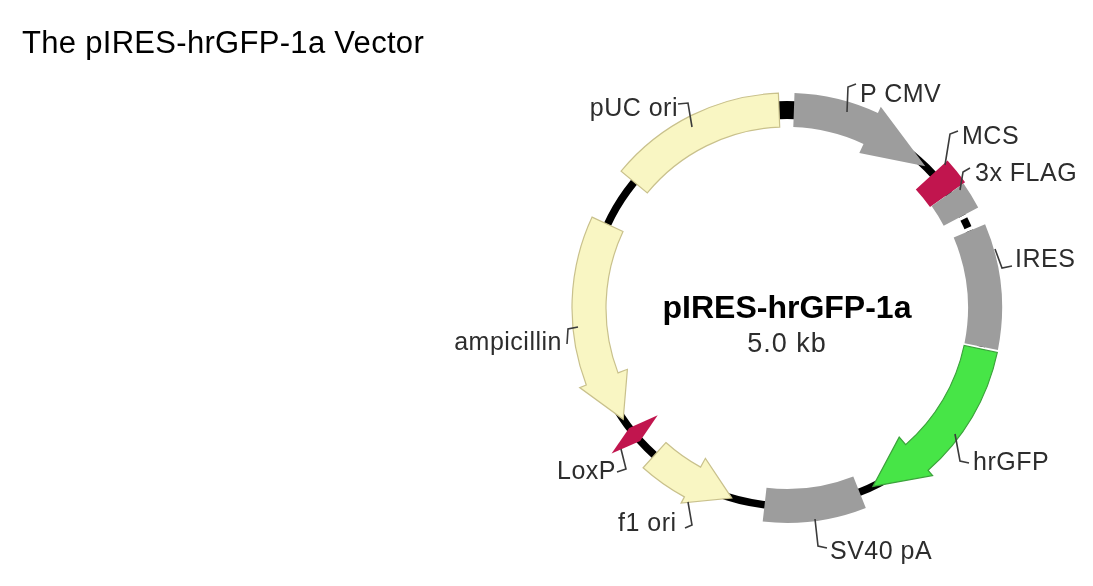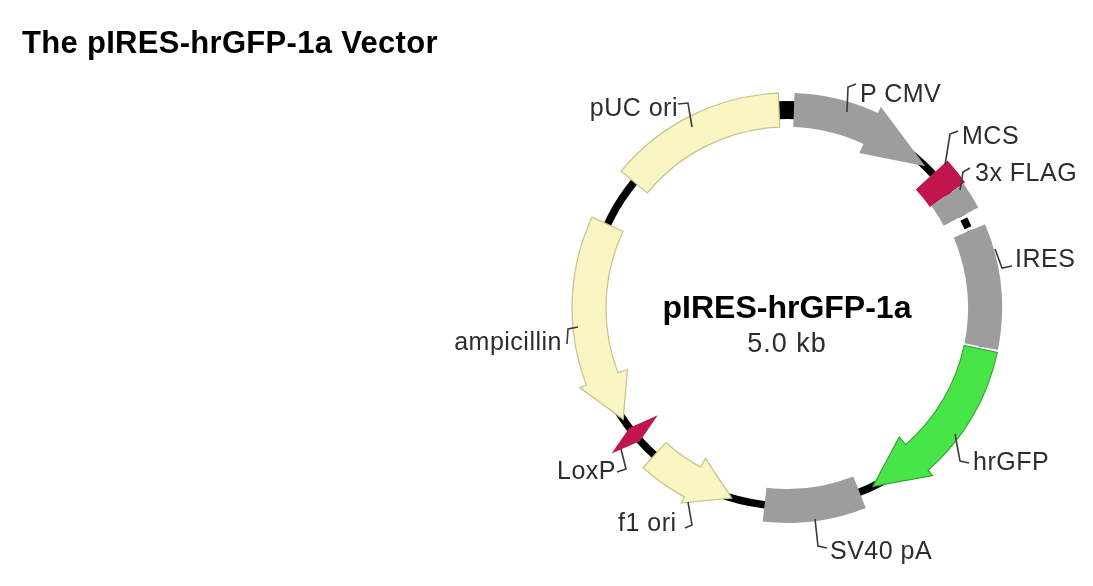--- a/index.html
+++ b/index.html
@@ -1,18 +1,18 @@
 <!DOCTYPE html>
 <html><head>
 <meta charset="utf-8">
 <style>
   html,body{margin:0;padding:0;background:#fff;}
   .canvas{position:relative;width:1093px;height:586px;background:#ffffff;overflow:hidden;
           font-family:"Liberation Sans",sans-serif;}
-  .title{position:absolute;left:22px;top:25px;font-weight:700;font-size:31px;
+  .title{position:absolute;left:22px;top:25px;font-weight:400;font-size:31px;
          letter-spacing:.3px;color:#000;white-space:nowrap;}
   svg{position:absolute;left:0;top:0;}
   .lbl{font-family:"Liberation Sans",sans-serif;font-size:25px;fill:#2d2d2d;letter-spacing:.5px;}
   .center-name{font-family:"Liberation Sans",sans-serif;font-size:32px;font-weight:700;fill:#000;}
   .center-size{font-family:"Liberation Sans",sans-serif;font-size:27px;fill:#2d2d2d;letter-spacing:1px;}
 </style>
 </head>
 <body>
 
 <div class="canvas">

